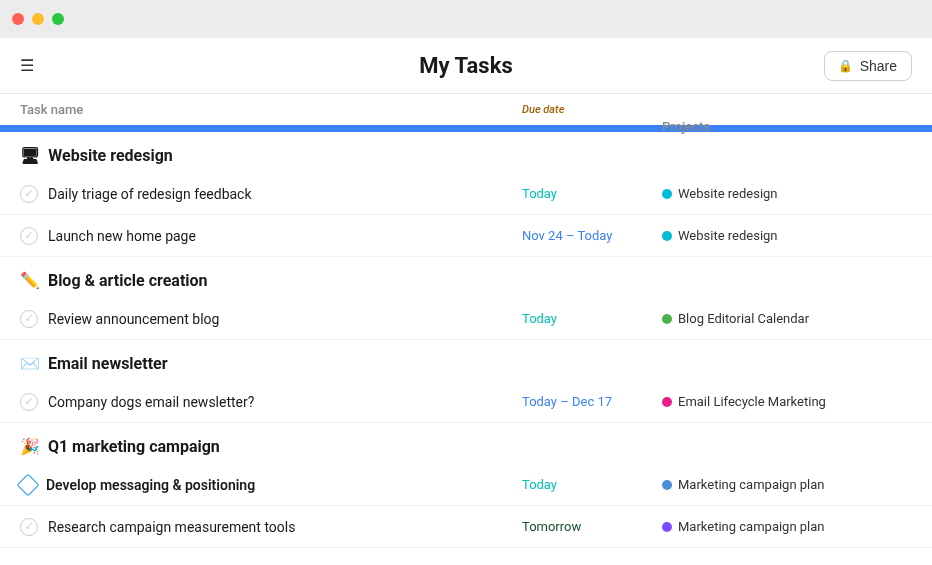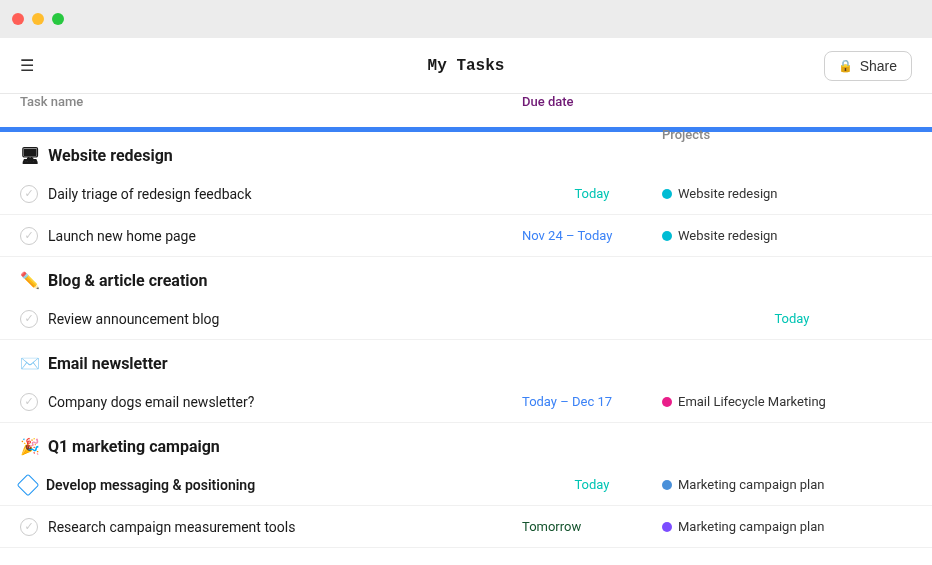--- a/index.html
+++ b/index.html
@@ -41,51 +41,50 @@
     }
     .menu-icon {
       font-size: 16px;
       cursor: pointer;
       color: #333;
     }
     .header-title {
       position: absolute;
       left: 50%;
       transform: translateX(-50%);
-      font-size: 16px;
+      font-size: 22px;
       font-weight: 700;
       color: #1a1a1a;
-      font-family: Liberation Mono, monospace;
     }
     .share-btn {
       margin-left: auto;
       display: flex;
       align-items: center;
       gap: 6px;
       padding: 6px 14px;
       border: 1px solid #d0d0d0;
       border-radius: 8px;
       background: #fff;
       font-size: 14px;
       color: #333;
       cursor: pointer;
     }
     .share-btn .lock-icon {
       font-size: 12px;
     }
     .table-header {
       display: flex;
-      align-items: flex-start;
+      align-items: center;
       padding: 0 20px;
       height: 38px;
-      border-bottom: 5px solid #3b82f6;
+      border-bottom: 7px solid #3b82f6;
       background: #fff;
     }
     .col-task { flex: 1; font-size: 13px; color: #888; font-weight: 500; }
-    .col-due { width: 140px; font-size: 13px; color: #701a75; font-weight: 500; }
+    .col-due { width: 140px; font-size: 11px; color: #a16207; font-weight: 500; font-style: italic; }
     .col-projects { width: 200px; font-size: 13px; color: #888; font-weight: 500; margin-top: 33px; }
     .col-extra { width: 50px; }
     .content {
       flex: 1;
       overflow-y: auto;
     }
     .section-header {
       display: flex;
       align-items: center;
       padding: 14px 20px 8px 20px;
@@ -134,21 +133,21 @@
       height: 16px;
       border: 1.5px solid #2196f3;
       transform: rotate(45deg);
       flex-shrink: 0;
       border-radius: 2px;
     }
     .due-col {
       width: 140px;
       font-size: 13px;
     }
-    .due-today { color: #00c4b4; text-align: center; }
+    .due-today { color: #00c4b4; }
     .due-range { color: #3b82f6; }
     .due-tomorrow { color: #14532d; }
     .projects-col {
       width: 200px;
       display: flex;
       align-items: center;
       gap: 6px;
       font-size: 13px;
       color: #333;
     }
@@ -223,20 +222,24 @@
       <div class="section-header">
         <span>✏️</span>
         <span>Blog &amp; article creation</span>
       </div>
       <div class="task-row">
       <div class="task-name-col ">
         <div class="check-icon checked">✓</div>
         <span>Review announcement blog</span>
       </div>
       <div class="due-col due-today">Today</div>
+      <div class="projects-col">
+        <div class="project-dot dot-green"></div>
+        <span>Blog Editorial Calendar</span>
+      </div>
       <div class="extra-col"></div>
     </div>
       <div class="section-header">
         <span>✉️</span>
         <span>Email newsletter</span>
       </div>
       <div class="task-row">
       <div class="task-name-col ">
         <div class="check-icon checked">✓</div>
         <span>Company dogs email newsletter?</span>

